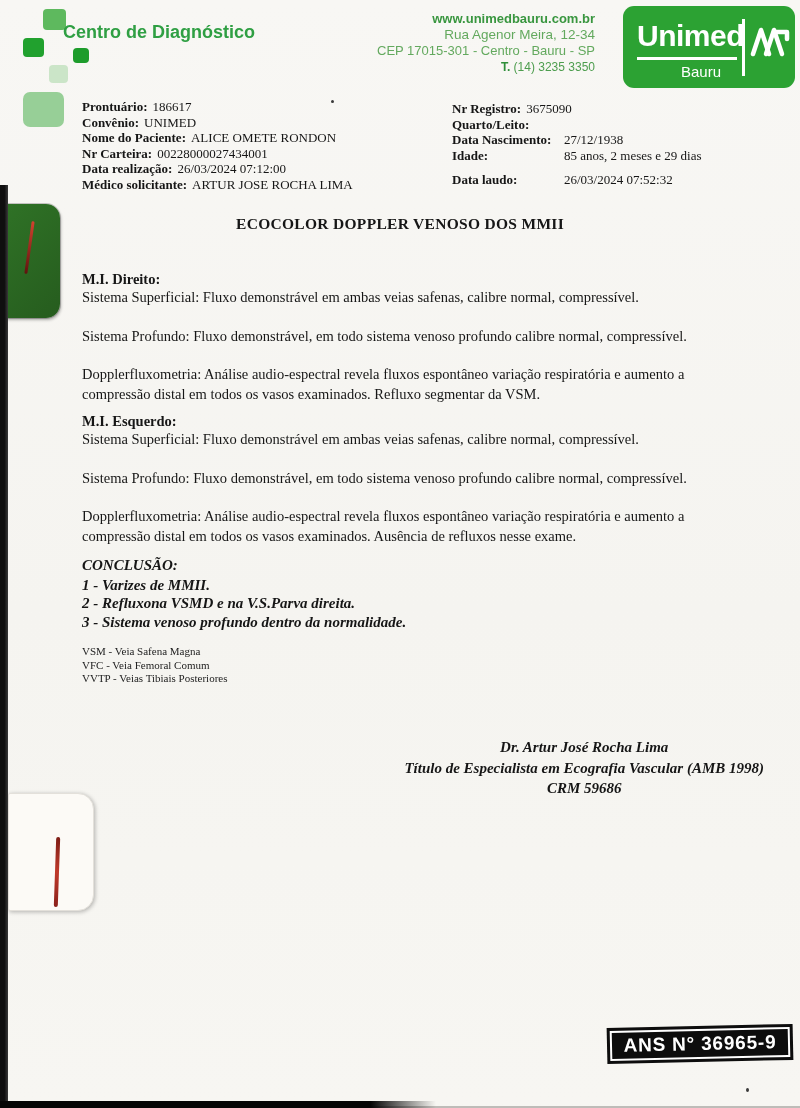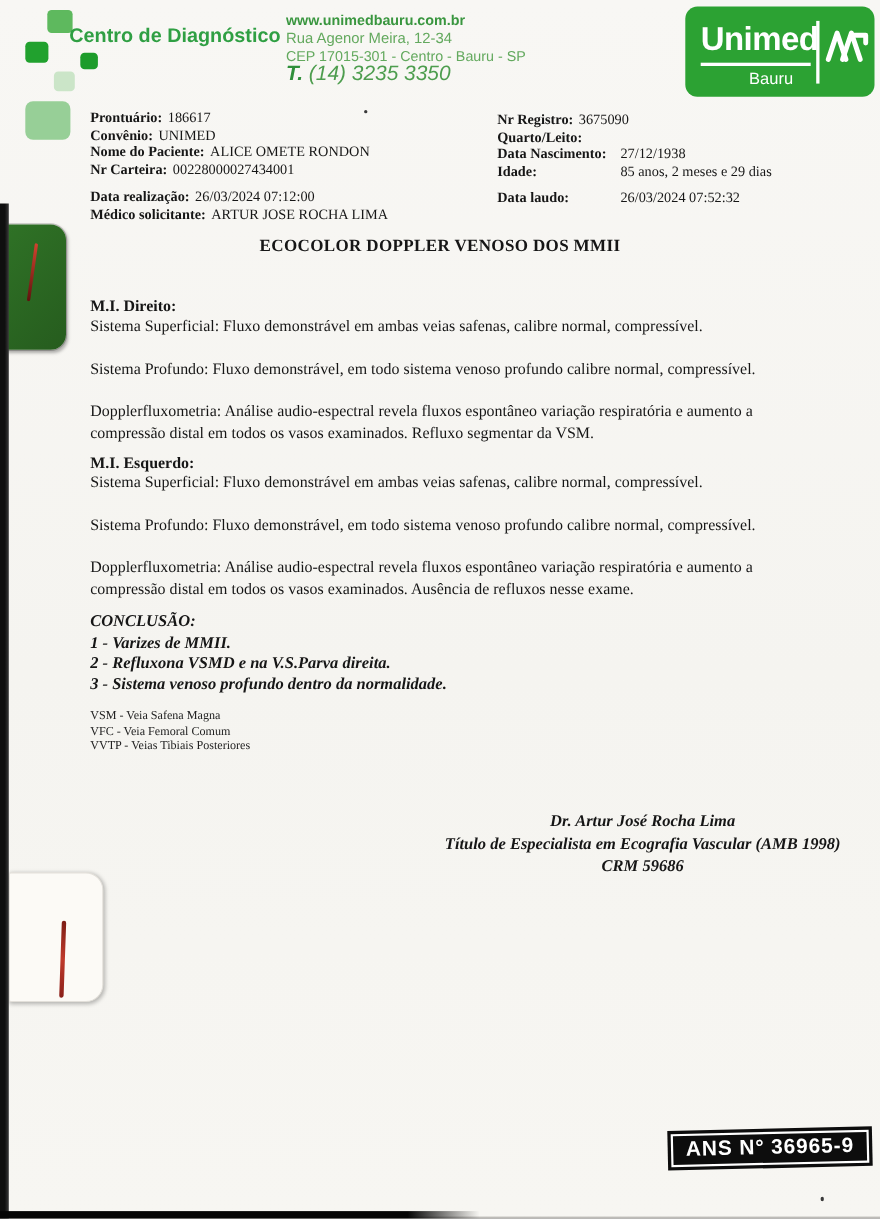--- a/index.html
+++ b/index.html
@@ -5,44 +5,44 @@
   html,body{margin:0;padding:0;background:#888;}
   .page{position:relative;width:800px;height:1108px;margin:0 auto;overflow:hidden;
         background:linear-gradient(180deg,#f8f7f4 0%,#f5f4f0 55%,#f7f6f2 100%);
         font-family:"Liberation Serif",serif;color:#161616;}
   .page *{box-sizing:border-box;}
 
   
   .sq{position:absolute;border-radius:4px;}
   .clinic-name{position:absolute;left:63px;top:22px;font-family:"Liberation Sans",sans-serif;
                font-weight:bold;font-size:18px;color:#2f9f43;}
-  .addr{position:absolute;left:260px;top:11px;width:335px;text-align:left;
+  .addr{position:absolute;left:260px;top:11px;width:335px;text-align:right;
         font-family:"Liberation Sans",sans-serif;color:#63a95e;}
   .addr .l1{font-weight:bold;font-size:13px;color:#39963f;line-height:16px;}
   .addr .l2{font-size:13.5px;line-height:16px;}
   .addr .l3{font-size:13px;line-height:16px;}
-  .addr .l4{font-size:19px;line-height:17px;color:#4d9d4e;font-style:italic;}
+  .addr .l4{font-size:12px;line-height:17px;color:#4d9d4e;}
   .addr .l4 b{color:#2f8f3a;}
 
   .unimed{position:absolute;left:623px;top:6px;width:172px;height:82px;background:#2ca233;
           border-radius:11px;}
   .unimed .word{position:absolute;left:14px;top:13px;font-family:"Liberation Sans",sans-serif;
                 font-weight:bold;font-size:30px;color:#fff;letter-spacing:-0.5px;}
   .unimed .rule{position:absolute;left:14px;top:51px;width:100px;height:3px;background:#fff;}
   .unimed .city{position:absolute;left:58px;top:57px;font-family:"Liberation Sans",sans-serif;
                 font-size:15px;color:#fff;}
   .unimed .divider{position:absolute;left:119px;top:13px;width:3px;height:57px;background:#fff;}
   .unimed svg{position:absolute;left:127px;top:16px;}
 
   
   .pcol{position:absolute;font-size:13px;line-height:15.5px;}
   .pline{white-space:nowrap;}
   .lbl{font-weight:bold;margin-right:5px;}
   .lbl.tab{display:inline-block;width:112px;margin-right:0;}
-  .gap{margin-top:10px;}
+  .gap{}
 
   
   .title{position:absolute;left:0;top:215px;width:800px;text-align:center;
          font-weight:bold;font-size:15.5px;letter-spacing:0.3px;}
   .h-sec{position:absolute;left:82px;font-weight:bold;font-size:14.5px;}
   .para{position:absolute;left:82px;width:674px;font-size:14.5px;line-height:19.5px;}
   .para b{font-weight:normal;}
   .concl{font-style:italic;font-weight:bold;}
   .concl-items{position:absolute;left:82px;font-style:italic;font-weight:bold;
                font-size:15px;line-height:18.3px;}

